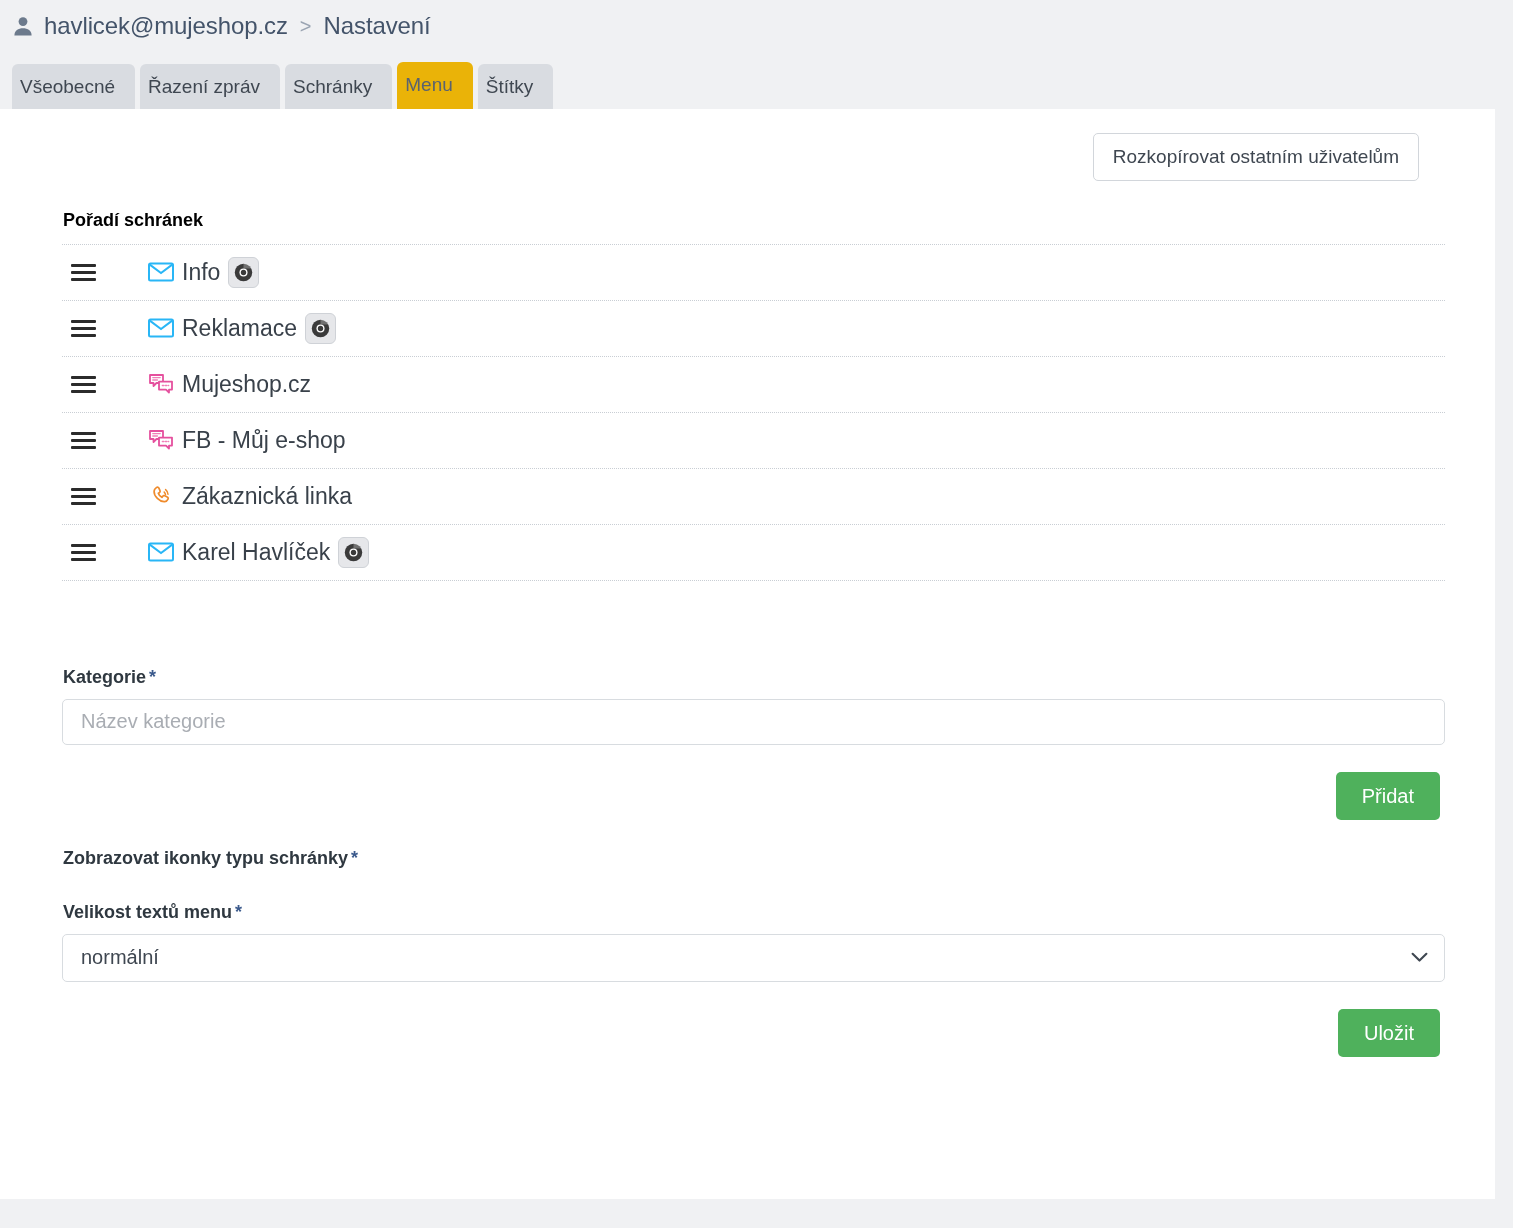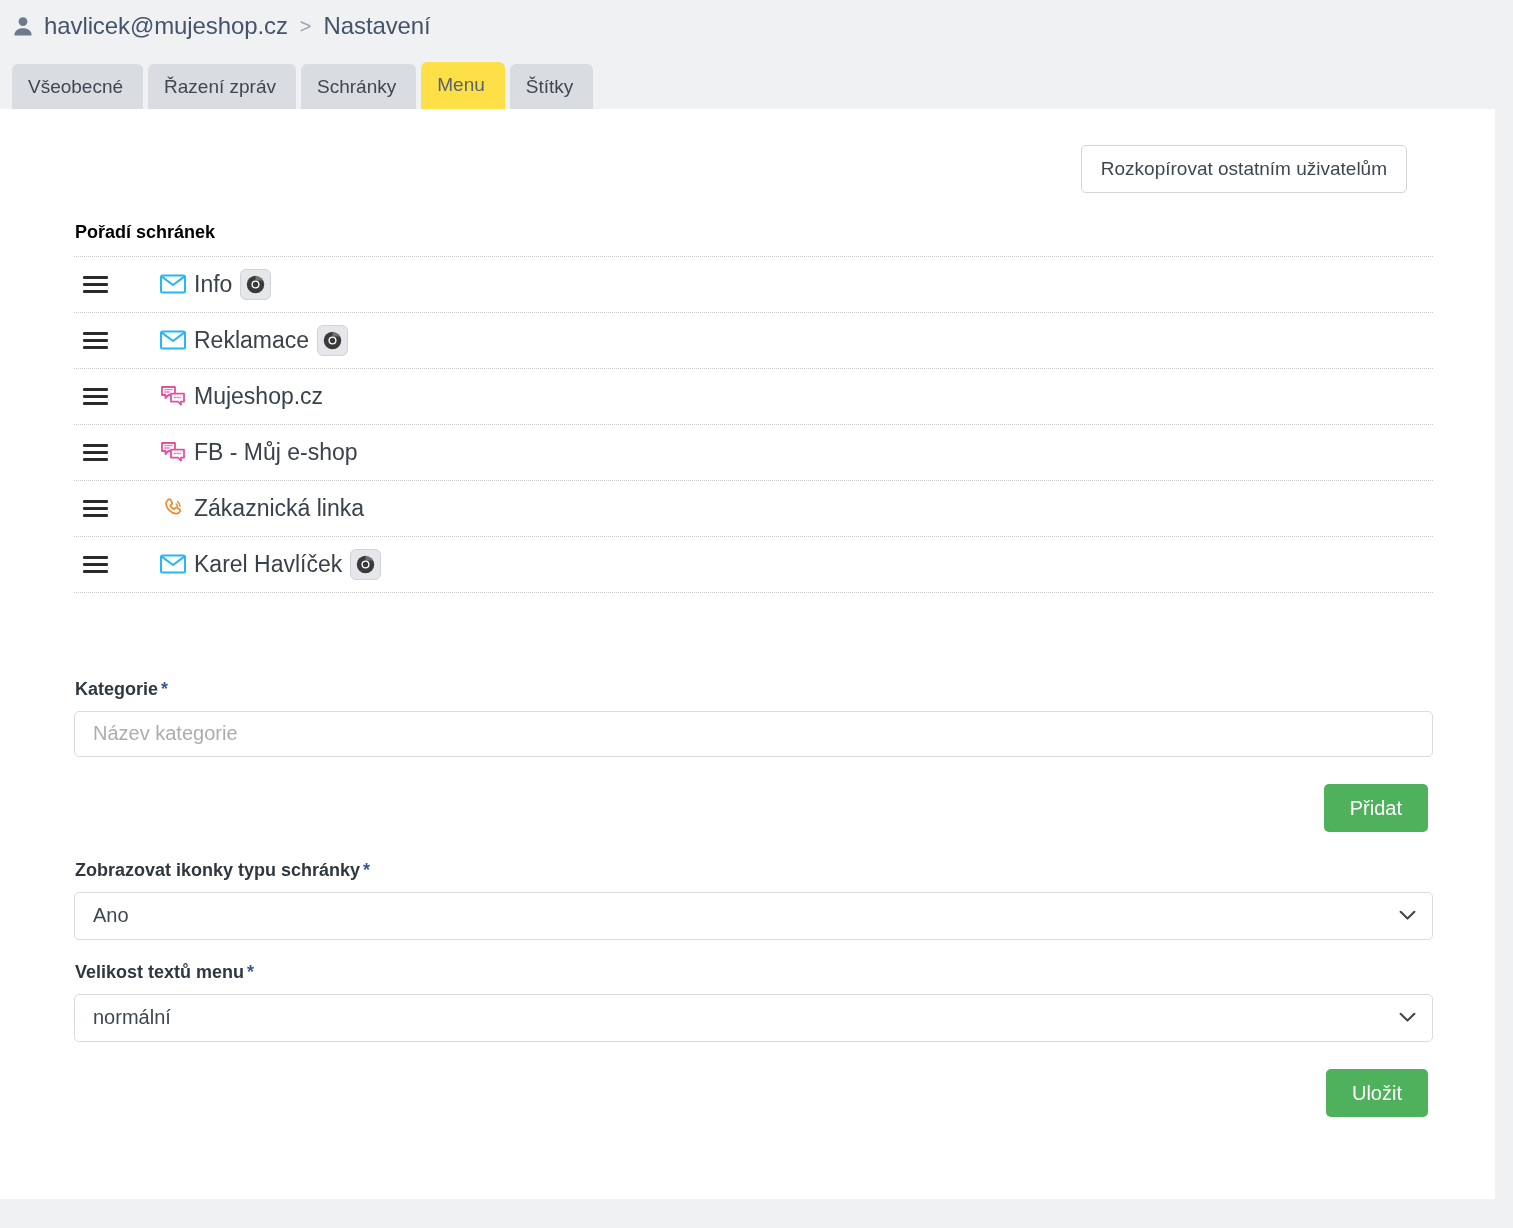--- a/index.html
+++ b/index.html
@@ -44,40 +44,40 @@
     align-items: flex-end;
     padding-left: 12px;
     height: 57px;
     gap: 5px;
     position: relative;
     z-index: 2;
   }
   .tab {
     background: #d9dce1;
     border-radius: 6px 6px 0 0;
-    padding: 13px 20px 13px 16px;
+    padding: 13px 20px 13px 8px;
     font-size: 19px;
     color: #3f4751;
     line-height: 1;
     cursor: pointer;
     white-space: nowrap;
   }
   .tab.active {
-    background: #fde047;
+    background: #eab308;
     color: #5a6370;
     padding-bottom: 15px;
   }
 
   
   .panel {
     background: #ffffff;
     width: 1495px;
     min-height: 1090px;
     margin-left: 0;
-    padding: 12px;
+    padding: 0;
     position: relative;
   }
 
   .panel-inner { padding: 0 50px 0 62px; }
 
   .topbar {
     display: flex;
     justify-content: flex-end;
     padding-top: 24px;
     padding-right: 26px;
@@ -391,28 +391,20 @@
 
       <div class="btn-row">
         <button class="btn-green">Přidat</button>
       </div>
 
       <div class="gap-1"></div>
 
       <div class="field-label">
         <span>Zobrazovat ikonky typu schránky</span><span class="req">*</span>
       </div>
-      <div class="select-wrap">
-        <div class="select-box">Ano</div>
-        <span class="chev">
-          <svg width="17" height="11" viewBox="0 0 17 11">
-              <path d="M1.6 1.8 8.5 8.6l6.9-6.8" fill="none" stroke="#3f4751" stroke-width="2.1" stroke-linecap="round" stroke-linejoin="round"></path>
-            </svg>
-        </span>
-      </div>
 
       <div class="gap-2"></div>
 
       <div class="field-label">
         <span>Velikost textů menu</span><span class="req">*</span>
       </div>
       <div class="select-wrap">
         <div class="select-box">normální</div>
         <span class="chev">
           <svg width="17" height="11" viewBox="0 0 17 11">

